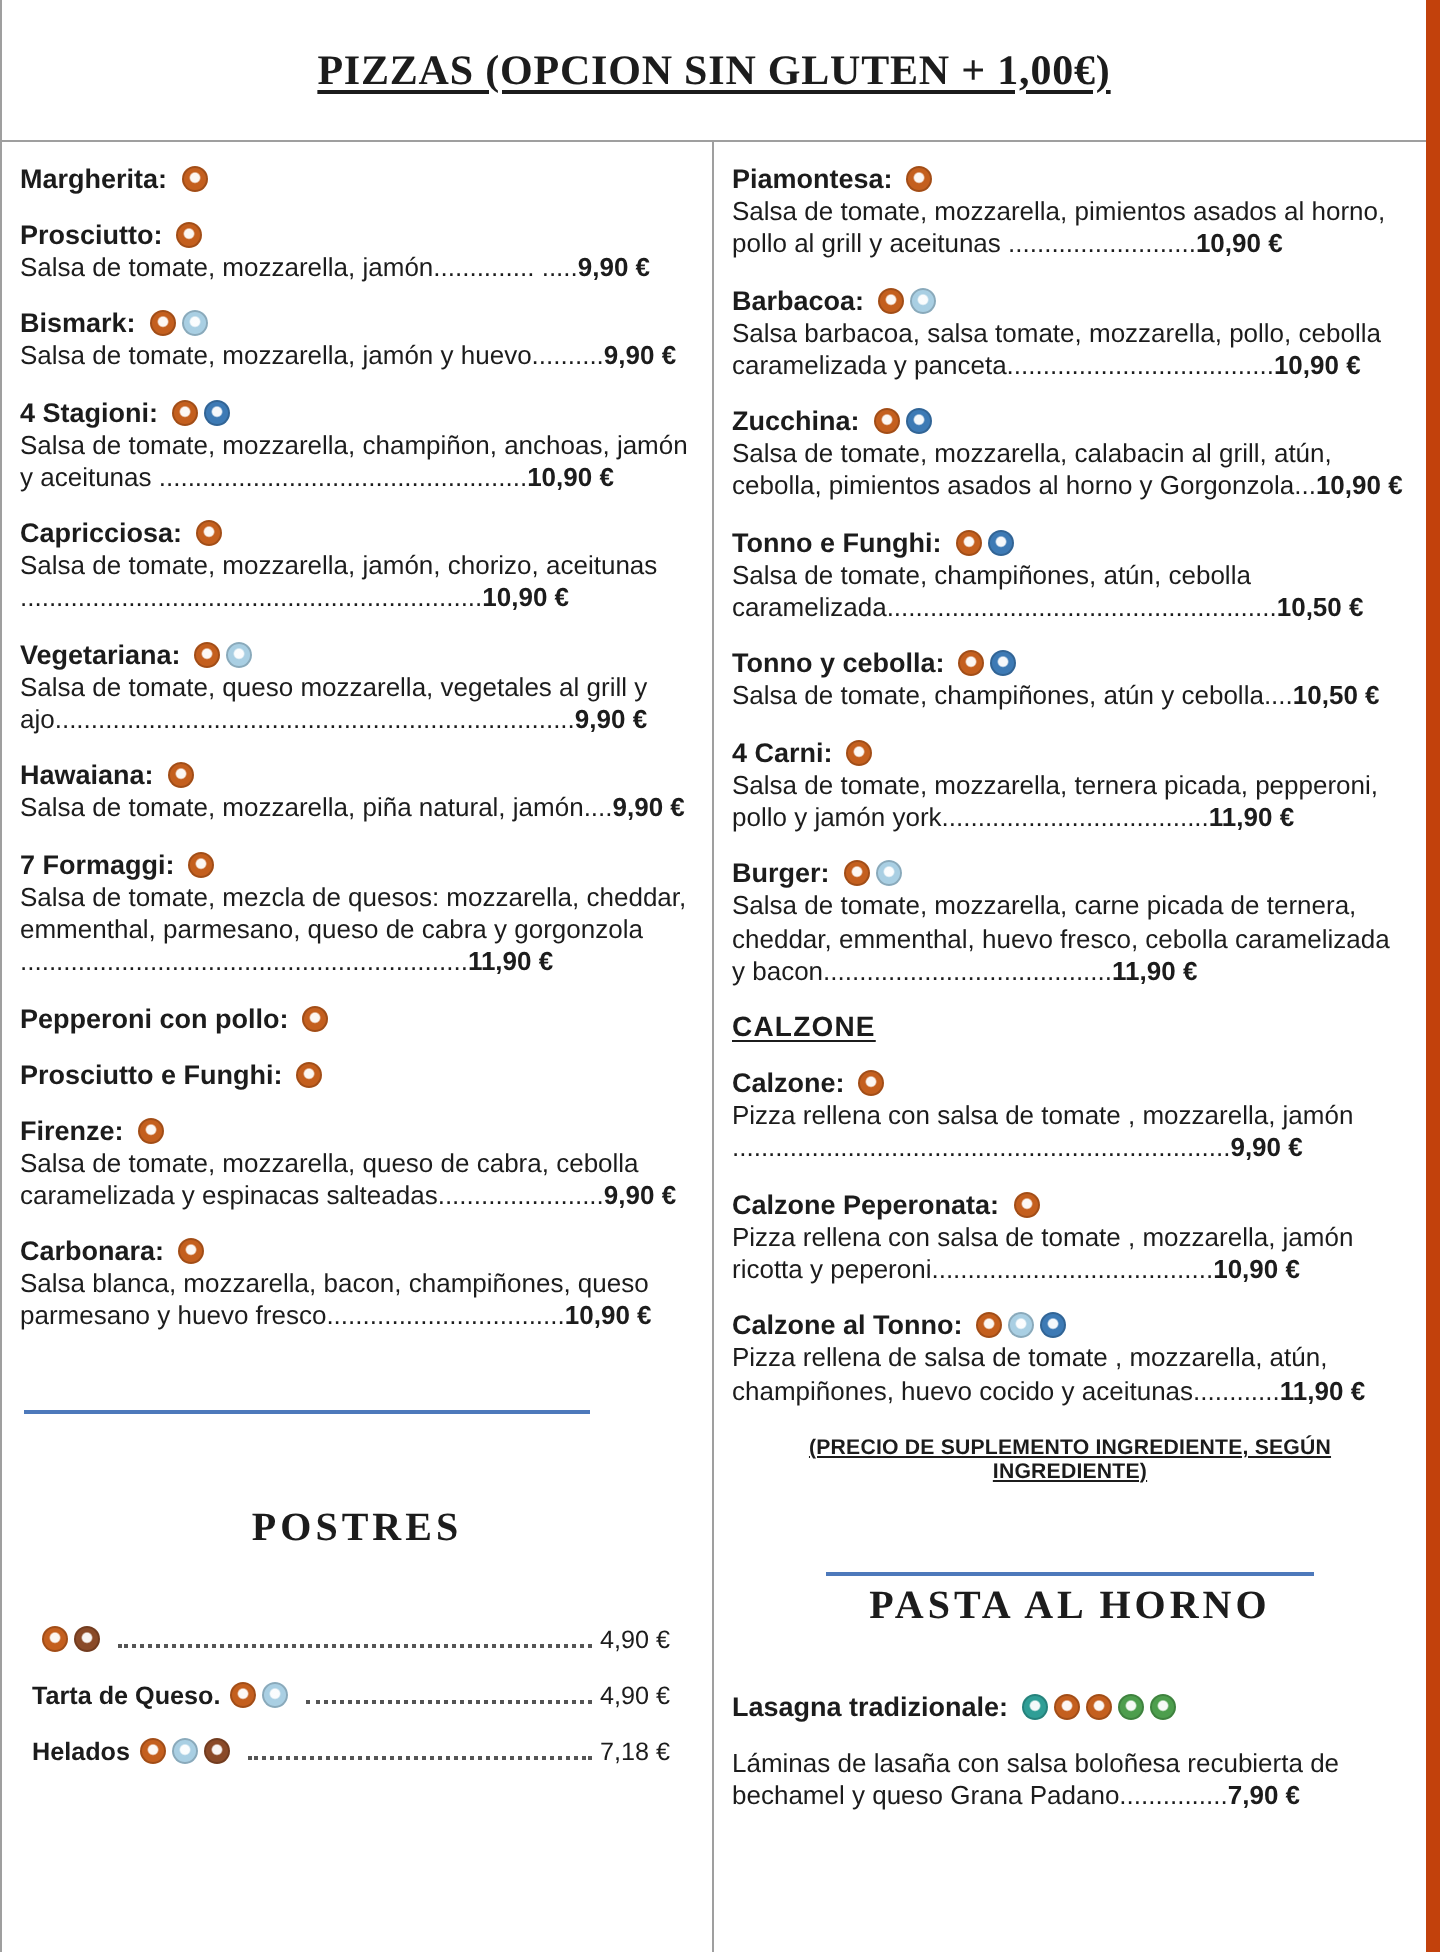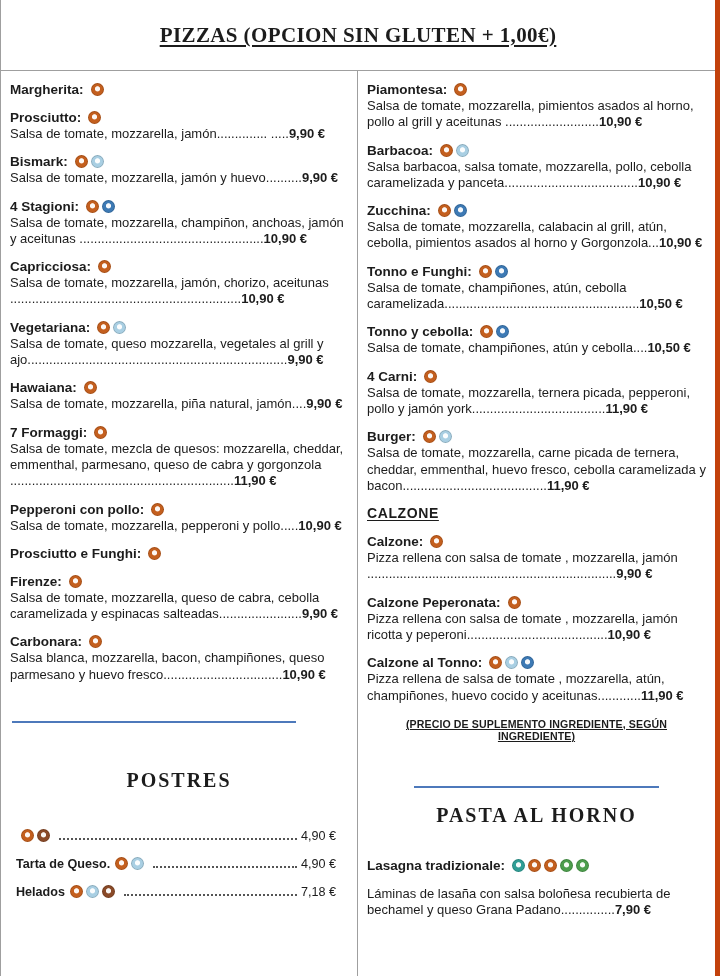--- a/index.html
+++ b/index.html
@@ -1,38 +1,38 @@
 <!DOCTYPE html>
 <html><head>
 <meta charset="utf-8">
 <style>
   * { margin:0; padding:0; box-sizing:border-box; }
   html,body { background:#f4f4f4; }
   body { width:720px; height:976px; font-family:"Liberation Sans", sans-serif; font-size:13px; color:#1c1c1c; overflow:hidden; }
-  .page { width:720px; height:976px; background:#ffffff; border-left:1px solid #9f9f9f; border-right:5px solid #c2410c; }
+  .page { width:720px; height:976px; background:#ffffff; border-left:1px solid #9f9f9f; border-right:7px solid #c2410c; }
   .header { height:70px; display:flex; align-items:center; justify-content:center; }
   .title { font-family:"Liberation Serif", serif; font-weight:bold; font-size:21px; letter-spacing:.4px; text-decoration:underline; text-underline-offset:3px; }
   .columns { display:flex; height:906px; border-top:1px solid #9f9f9f; overflow:hidden; }
   .col { width:50%; padding:10px 9px 0 9px; }
   .col-left { border-right:1px solid #9f9f9f; }
   .item { margin-bottom:11px; }
   .trow { line-height:17px; }
   .ititle { font-weight:bold; font-size:13.5px; }
   .icons { margin-left:7px; white-space:nowrap; }
   .allergen { display:inline-block; width:13px; height:13px; border-radius:50%; margin-right:3px; vertical-align:-2px;
               background-image:radial-gradient(circle at 50% 45%, rgba(255,255,255,.95) 0 2.2px, rgba(255,255,255,0) 3px);
               box-shadow: inset 0 0 0 1px rgba(0,0,0,.18); }
   .idesc { line-height:16.3px; }
   .price { font-weight:bold; }
   .blue-rule { border:0; height:2px; background:#4d79bb; }
   .rule-left { margin:38px 52px 0 2px; }
   .rule-right { margin:44px auto 0 auto; width:72%; }
   .colheading { font-family:"Liberation Serif", serif; font-weight:bold; font-size:20px; letter-spacing:2px; text-align:center; }
   .postres-heading { margin-top:46px; }
-  .pasta-heading { margin-top:16px; }
+  .pasta-heading { margin-top:4px; }
   .calzone-heading { font-weight:bold; font-size:14px; letter-spacing:.6px; text-align:left; text-decoration:underline; text-underline-offset:2px; margin:4px 0 12px 0; }
   .note { margin-top:14px; font-size:10.6px; font-weight:bold; text-decoration:underline; text-align:center; letter-spacing:.1px; }
   .desserts { margin-top:36px; padding:0 12px 0 6px; }
   .dessert { display:flex; align-items:baseline; margin-bottom:13px; }
   .dlabel { font-weight:bold; font-size:12.6px; white-space:nowrap; }
   .dessert .icons { margin-left:5px; margin-right:2px; }
   .leader { flex:1; border-bottom:2px dotted #555; align-self:flex-end; margin:0 4px 3px 4px; min-width:12px; }
   .dprice { font-size:12.6px; white-space:nowrap; }
   .lasagna { margin-top:30px; }
   .lasagna .idesc { margin-top:12px; }
@@ -82,21 +82,20 @@
         <div class="idesc"><span>Salsa de tomate, mozzarella, piña natural, jamón....</span><span class="price">9,90 €</span></div>
       </div>
 
       <div class="item">
         <div class="trow"><span class="ititle">7 Formaggi:</span><span class="icons"><span class="allergen" style="background-color: rgb(196, 95, 30);"></span></span></div>
         <div class="idesc"><span>Salsa de tomate, mezcla de quesos: mozzarella, cheddar, emmenthal, parmesano, queso de cabra y gorgonzola ..............................................................</span><span class="price">11,90 €</span></div>
       </div>
 
       <div class="item">
         <div class="trow"><span class="ititle">Pepperoni con pollo:</span><span class="icons"><span class="allergen" style="background-color: rgb(196, 95, 30);"></span></span></div>
-        <div class="idesc"><span>Salsa de tomate, mozzarella, pepperoni y pollo.....</span><span class="price">10,90 €</span></div>
       </div>
 
       <div class="item">
         <div class="trow"><span class="ititle">Prosciutto e Funghi:</span><span class="icons"><span class="allergen" style="background-color: rgb(196, 95, 30);"></span></span></div>
       </div>
 
       <div class="item">
         <div class="trow"><span class="ititle">Firenze:</span><span class="icons"><span class="allergen" style="background-color: rgb(196, 95, 30);"></span></span></div>
         <div class="idesc"><span>Salsa de tomate, mozzarella, queso de cabra, cebolla caramelizada y espinacas salteadas.......................</span><span class="price">9,90 €</span></div>
       </div>

